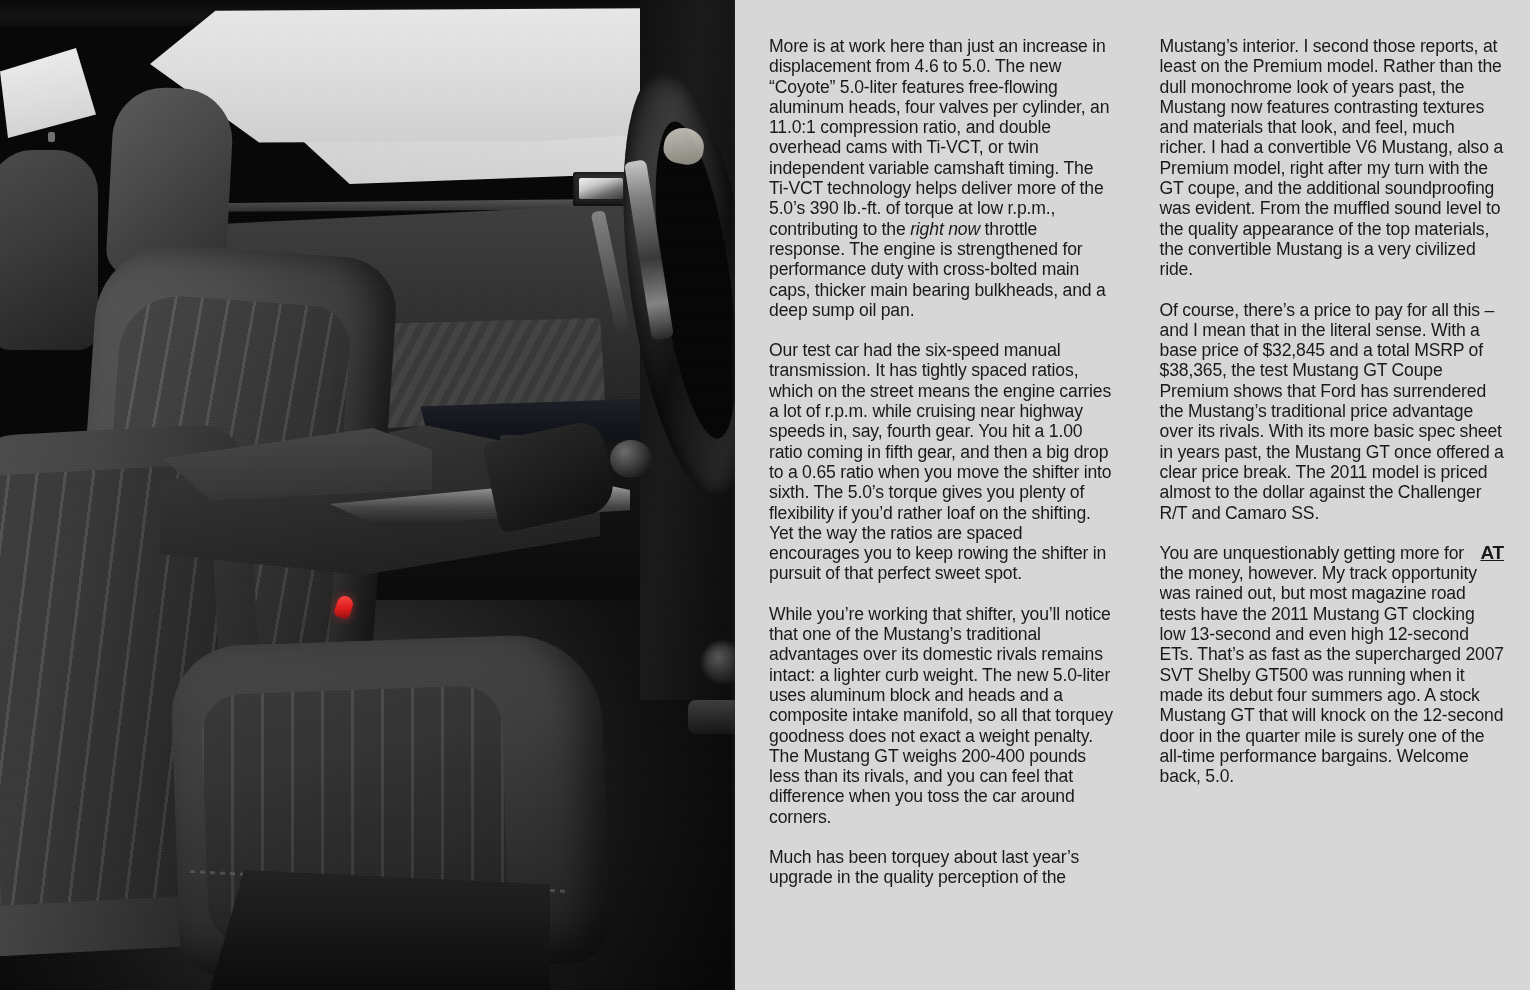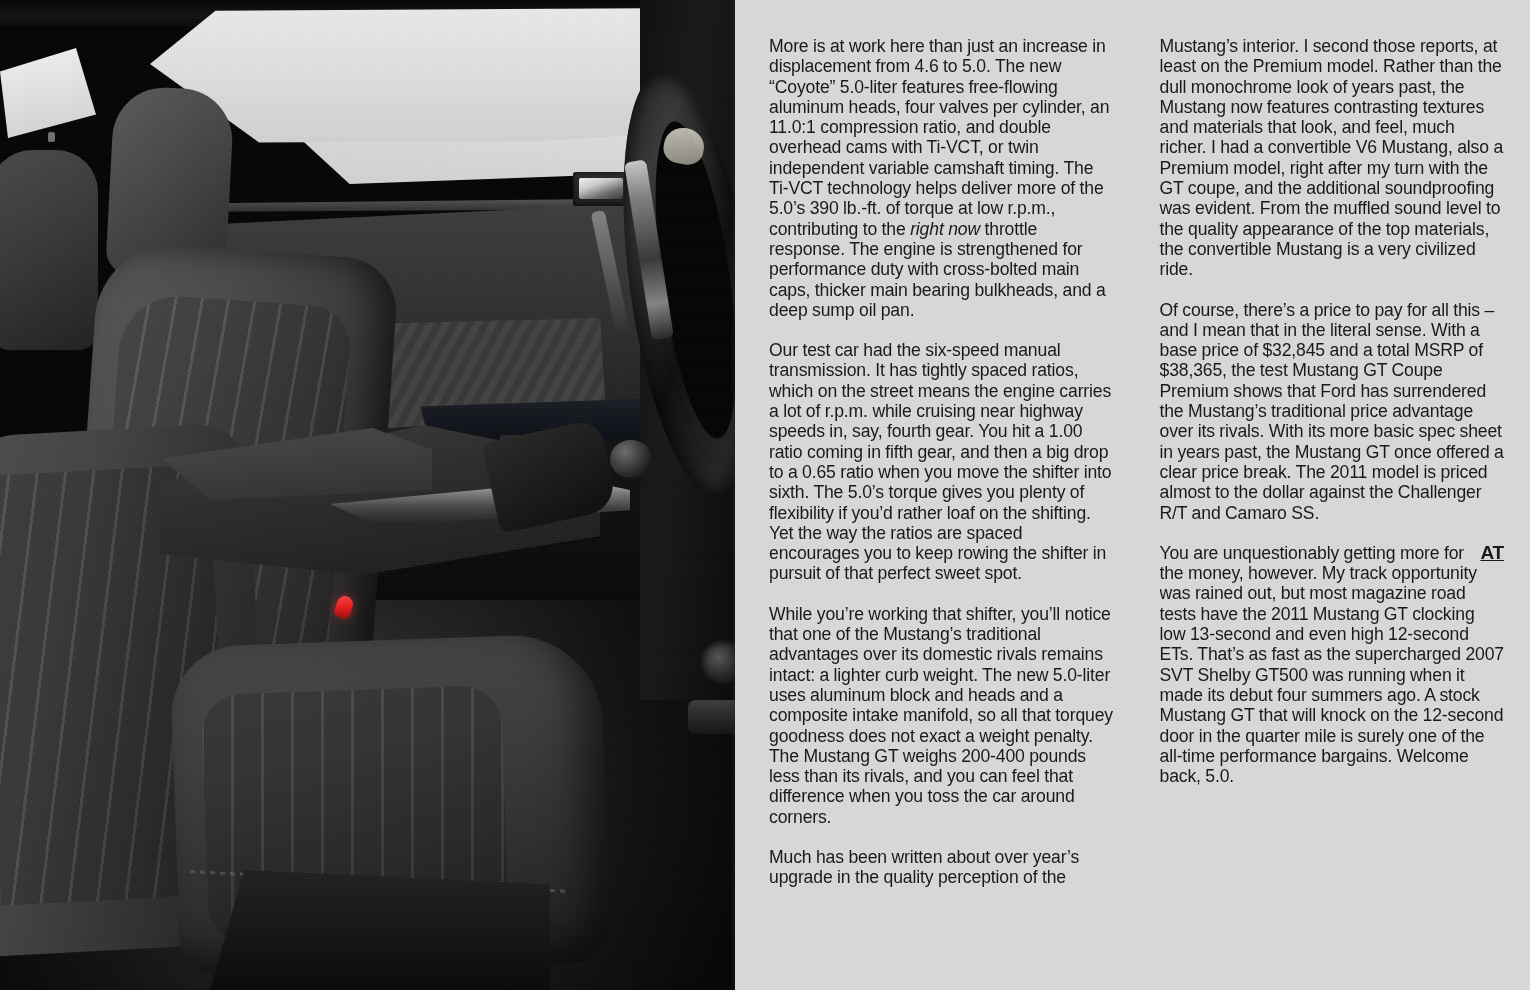--- a/index.html
+++ b/index.html
@@ -399,21 +399,21 @@
     </div>
   </div>
 
   <div class="text-area">
     <div class="columns">
 
       <div class="col">
         <p>More is at work here than just an increase in displacement from 4.6 to 5.0. The new “Coyote” 5.0-liter features free-flowing aluminum heads, four valves per cylinder, an 11.0:1 compression ratio, and double overhead cams with Ti-VCT, or twin independent variable camshaft timing. The Ti-VCT technology helps deliver more of the 5.0’s 390 lb.-ft. of torque at low r.p.m., contributing to the <span class="ital">right now</span> throttle response. The engine is strengthened for performance duty with cross-bolted main caps, thicker main bearing bulkheads, and a deep sump oil pan.</p>
         <p>Our test car had the six-speed manual transmission. It has tightly spaced ratios, which on the street means the engine carries a lot of r.p.m. while cruising near highway speeds in, say, fourth gear. You hit a 1.00 ratio coming in fifth gear, and then a big drop to a 0.65 ratio when you move the shifter into sixth. The 5.0’s torque gives you plenty of flexibility if you’d rather loaf on the shifting. Yet the way the ratios are spaced encourages you to keep rowing the shifter in pursuit of that perfect sweet spot.</p>
         <p>While you’re working that shifter, you’ll notice that one of the Mustang’s traditional advantages over its domestic rivals remains intact: a lighter curb weight. The new 5.0-liter uses aluminum block and heads and a composite intake manifold, so all that torquey goodness does not exact a weight penalty. The Mustang GT weighs 200-400 pounds less than its rivals, and you can feel that difference when you toss the car around corners.</p>
-        <p>Much has been written about over year’s upgrade in the quality perception of the</p>
+        <p>Much has been torquey about last year’s upgrade in the quality perception of the</p>
       </div>
 
       <div class="col">
         <p>Mustang’s interior. I second those reports, at least on the Premium model. Rather than the dull monochrome look of years past, the Mustang now features contrasting textures and materials that look, and feel, much richer. I had a convertible V6 Mustang, also a Premium model, right after my turn with the GT coupe, and the additional soundproofing was evident. From the muffled sound level to the quality appearance of the top materials, the convertible Mustang is a very civilized ride.</p>
         <p>Of course, there’s a price to pay for all this – and I mean that in the literal sense. With a base price of $32,845 and a total MSRP of $38,365, the test Mustang GT Coupe Premium shows that Ford has surrendered the Mustang’s traditional price advantage over its rivals. With its more basic spec sheet in years past, the Mustang GT once offered a clear price break. The 2011 model is priced almost to the dollar against the Challenger R/T and Camaro SS.</p>
         <p class="lastline"><span class="sig">AT</span><span>You are unquestionably getting more for the money, however. My track opportunity was rained out, but most magazine road tests have the 2011 Mustang GT clocking low 13-second and even high 12-second ETs. That’s as fast as the supercharged 2007 SVT Shelby GT500 was running when it made its debut four summers ago. A stock Mustang GT that will knock on the 12-second door in the quarter mile is surely one of the all-time performance bargains. Welcome back, 5.0.</span></p>
       </div>
 
     </div>
   </div>

